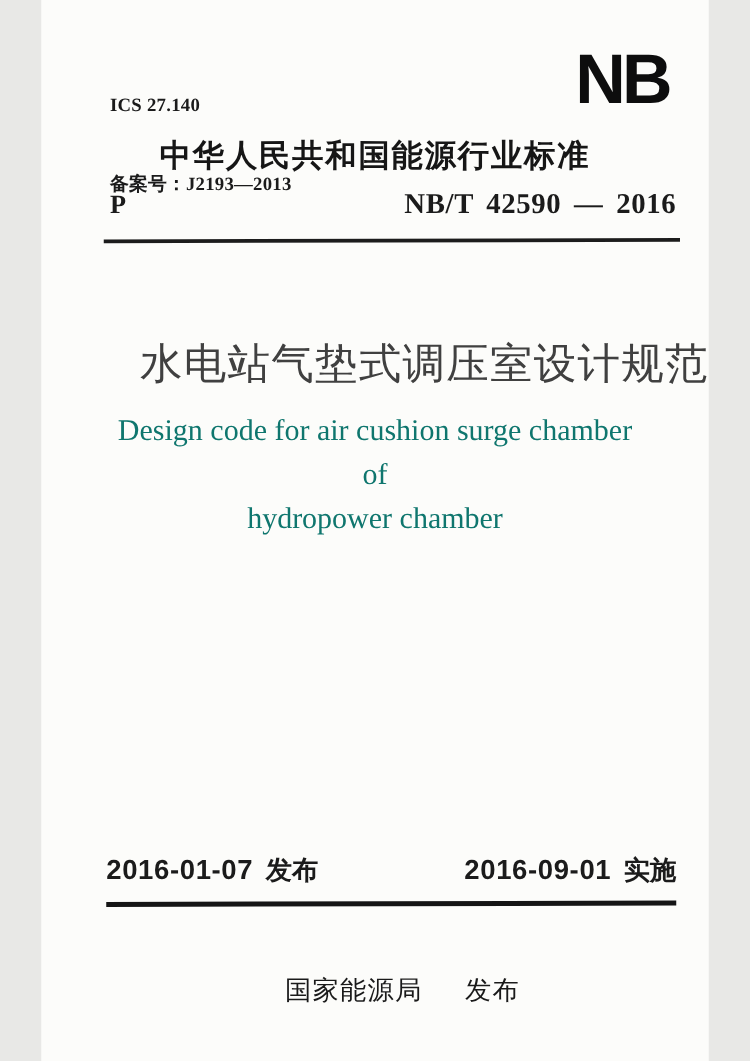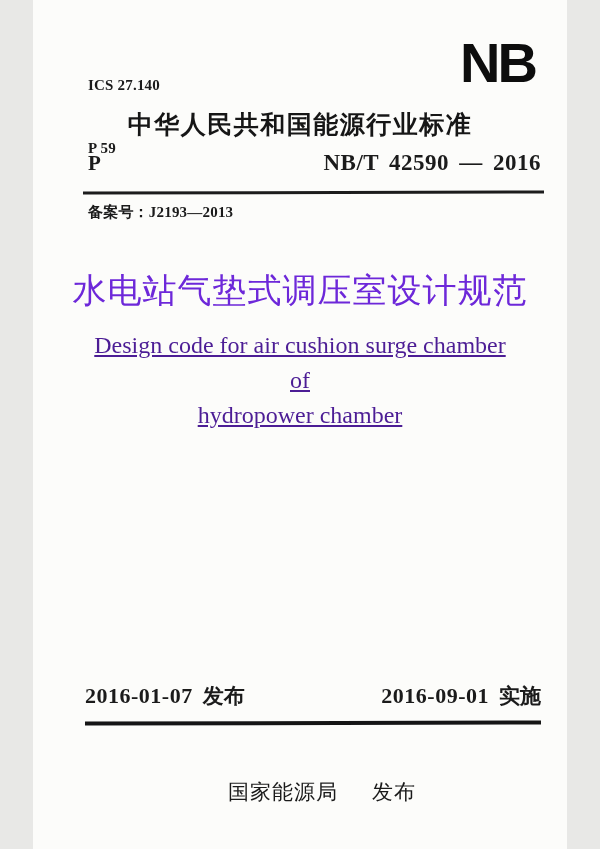--- a/index.html
+++ b/index.html
@@ -82,51 +82,50 @@
     height: 3px;
     background: #1c1c1c;
     transform: rotate(-0.15deg);
   }
   
   .title-zh {
     position: absolute;
     left: 0;
     right: 0;
     top: 268px;
-    text-align: center;
+    text-align: right;
     font-size: 34px;
     font-weight: 500;
     letter-spacing: 1px;
-    color: #6d28d9;
+    color: #404040;
   }
   .title-en {
     position: absolute;
     left: 60px;
     right: 60px;
     top: 328px;
     text-align: center;
     font-size: 24px;
     line-height: 1.45;
-    color: #4c1d95;
-    text-decoration: underline;
+    color: #0f766e;
   }
   
   .dates-row {
     position: absolute;
     left: 52px;
     right: 26px;
     top: 682px;
     display: flex;
     justify-content: space-between;
     align-items: baseline;
     font-weight: bold;
     font-size: 22px;
   }
   .date-num {
-    font-family: Liberation Serif, serif;
+    font-family: Liberation Sans, sans-serif;
     letter-spacing: 0.5px;
   }
   .date-label {
     font-family: "Liberation Sans", "DejaVu Sans", sans-serif;
     font-size: 21px;
     margin-left: 10px;
   }
   .rule-bottom {
     position: absolute;
     left: 52px;
@@ -154,21 +153,20 @@
     width: 34px;
   }
 </style>
 </head>
 <body>
 
 <div class="page">
 
   <div class="top-meta">
     <div>ICS 27.140</div>
-    <div>P 59</div>
     <div>备案号：J2193—2013</div>
   </div>
 
   <div class="nb-logo">NB</div>
 
   <div class="std-type">中华人民共和国能源行业标准</div>
 
   <div class="p-row">
     <span class="doc-class">P</span>
     <span class="std-no">NB/T 42590 — 2016</span>

